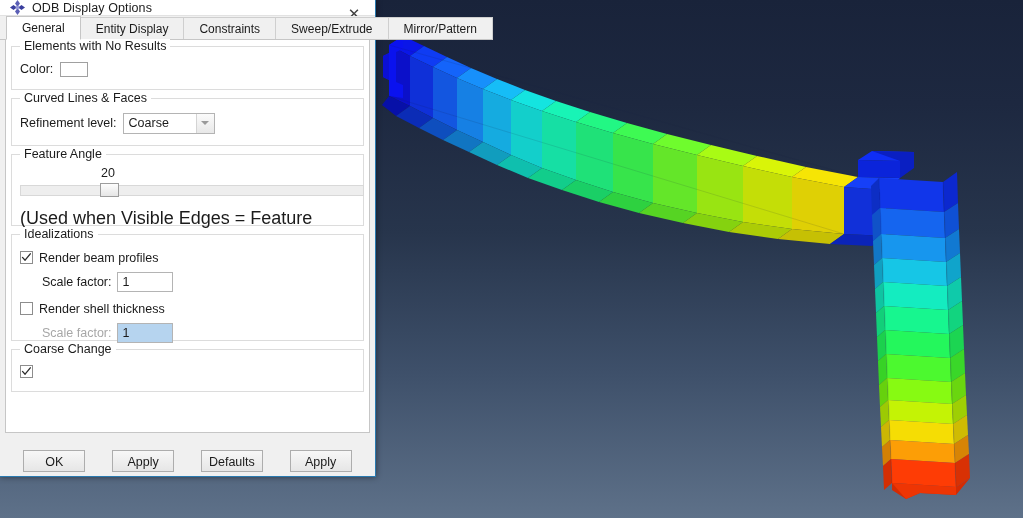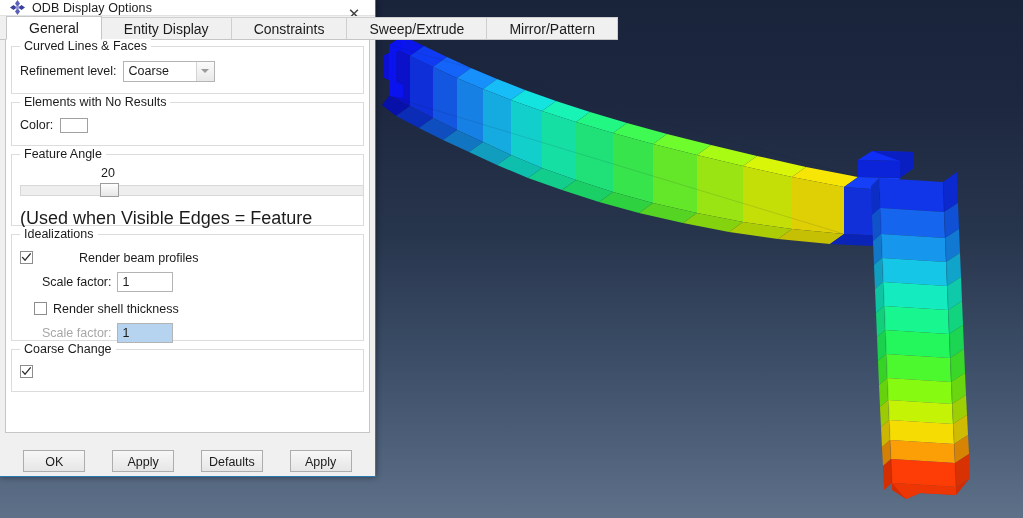--- a/index.html
+++ b/index.html
@@ -93,22 +93,22 @@
   .tabstrip::after{
     content:"";
     position:absolute;
     left:0; right:0; bottom:0;
     height:1px;
     background:#c6c6c6;
   }
   .tab {
     height: 23px;
     line-height: 23px;
-    padding: 0 22px;
-    font-size: 14px;
+    padding: 0 15px;
+    font-size: 12px;
     color: #1b1b1b;
     background: #f0f0f0;
     border: 1px solid #cfcfcf;
     border-bottom: 1px solid #c6c6c6;
     margin-right: -1px;
     box-sizing: border-box;
     cursor: default;
     position: relative;
     z-index: 0;
     white-space: nowrap;
@@ -467,69 +467,69 @@
     <div class="tabstrip">
       <div class="tab active">General</div>
       <div class="tab">Entity Display</div>
       <div class="tab">Constraints</div>
       <div class="tab">Sweep/Extrude</div>
       <div class="tab">Mirror/Pattern</div>
     </div>
 
     <div class="tabpage">
 
+      <div class="group" style="height:44px;">
+        <span class="legend">Elements with No Results</span>
+        <div class="row" style="margin-top:1px;">
+          <span class="lbl">Color:</span>
+          <span class="swatch" style="background: rgb(255, 255, 255);"></span>
+        </div>
+      </div>
+
       <div class="group" style="height:48px;">
         <span class="legend">Curved Lines &amp; Faces</span>
         <div class="row" style="margin-top:3px;">
           <span class="lbl">Refinement level:</span>
           <span class="combo">
             <span class="val">Coarse</span>
             <span class="arrowbox">
                 <i></i>
               </span>
           </span>
         </div>
       </div>
 
-      <div class="group" style="height:44px;">
-        <span class="legend">Elements with No Results</span>
-        <div class="row" style="margin-top:1px;">
-          <span class="lbl">Color:</span>
-          <span class="swatch" style="background: rgb(255, 255, 255);"></span>
-        </div>
-      </div>
-
       <div class="group" style="height:72px;">
         <span class="legend">Feature Angle</span>
         <div class="slider-wrap">
           <div class="slider-value">20</div>
           <div class="slider-track"></div>
           <div class="slider-thumb"></div>
         </div>
         <div class="hint">(Used when Visible Edges = Feature edges)</div>
       </div>
 
       <div class="group" style="height:107px;">
         <span class="legend">Idealizations</span>
 
-        <div class="cbrow" style="margin-top:2px;gap:40px;">
+        <div class="cbrow" style="margin-top:2px;">
           <span class="cb">
             <svg width="11" height="11" viewBox="0 0 11 11">
               <path d="M1.5,5.4 L4.1,8.2 L9.3,1.8" stroke="#2b2b2b" stroke-width="1.3" fill="none" stroke-linecap="round" stroke-linejoin="round"></path>
             </svg>
           </span>
           <span class="lbl">Render beam profiles</span>
         </div>
 
         <div class="row indent" style="margin-top:3px;">
           <span class="lbl">Scale factor:</span>
           <input class="txt" style="margin-left: 6px;" value="1">
         </div>
 
-        <div class="cbrow" style="margin-top:5px;margin-left:14px;">
+        <div class="cbrow" style="margin-top:5px;">
           <span class="cb"></span>
           <span class="lbl">Render shell thickness</span>
         </div>
 
         <div class="row indent" style="margin-top:3px;">
           <span class="lbl disabled">Scale factor:</span>
           <input class="txt highlighted" style="margin-left: 6px;" disabled="" value="1">
         </div>
       </div>
 

